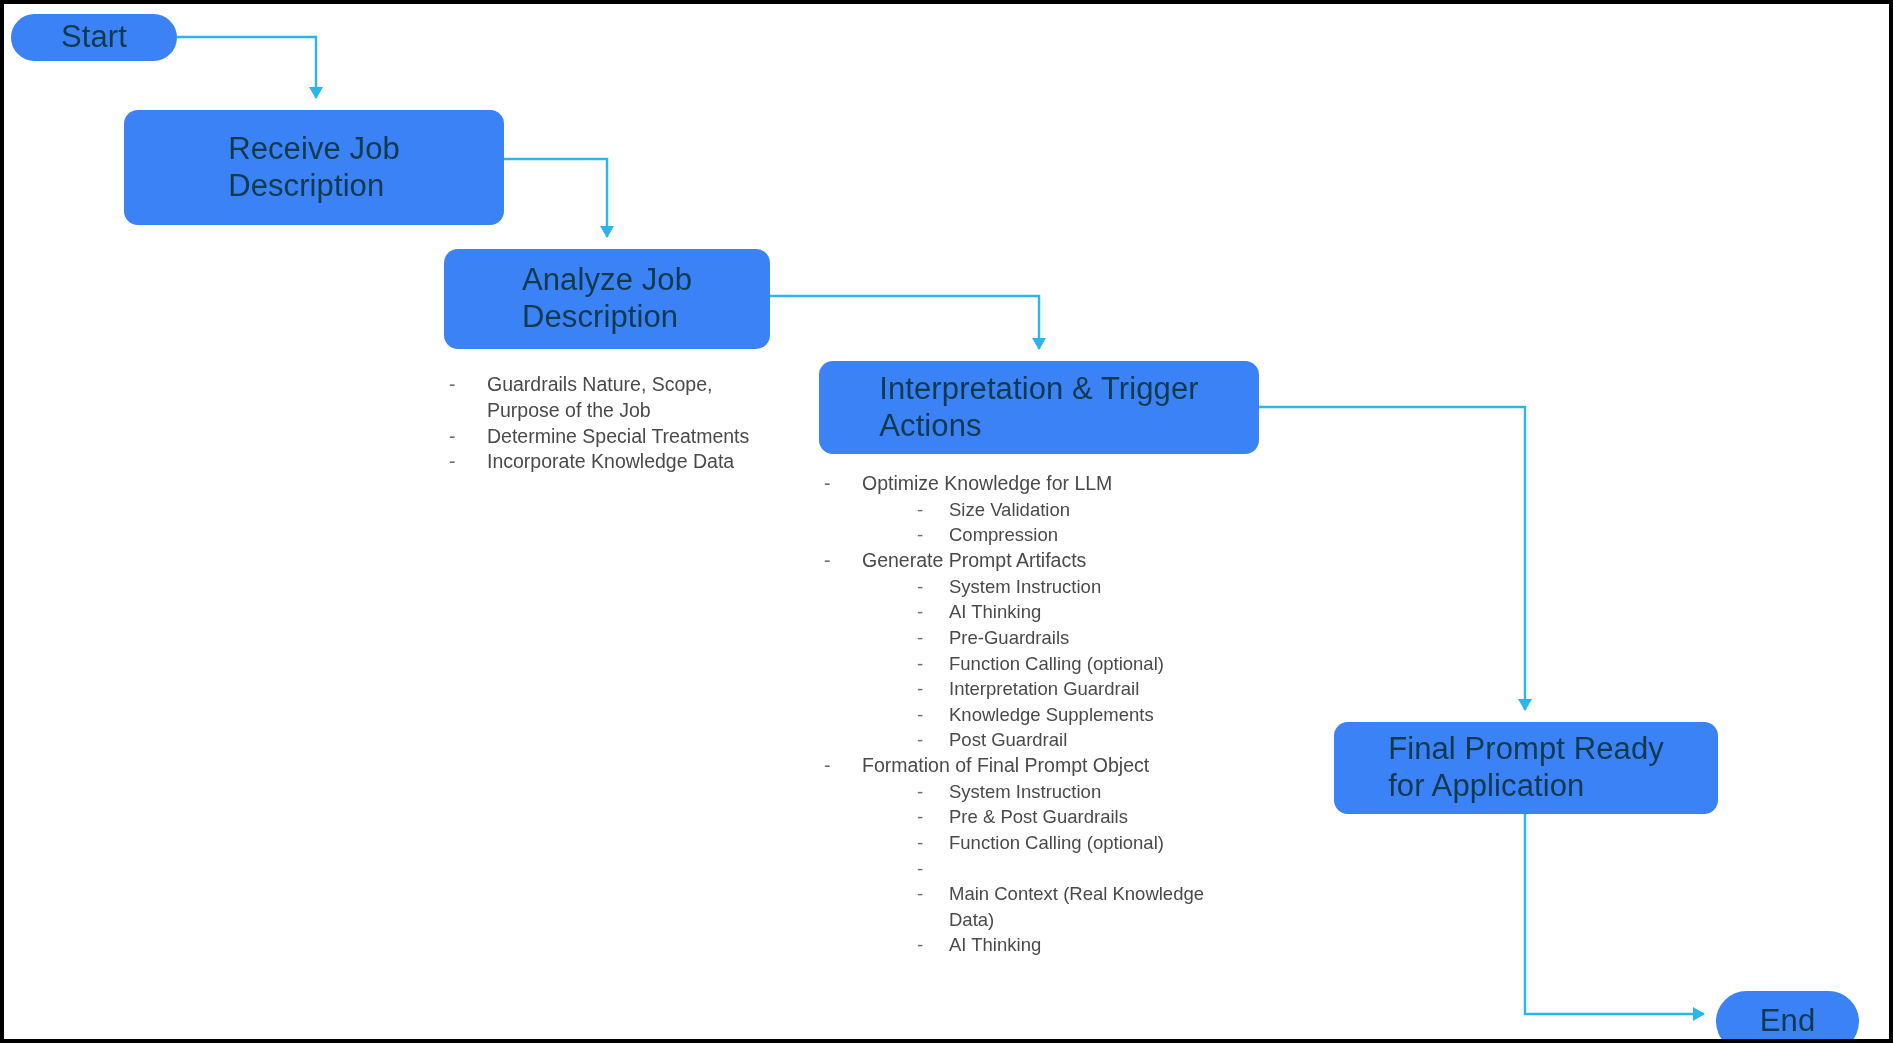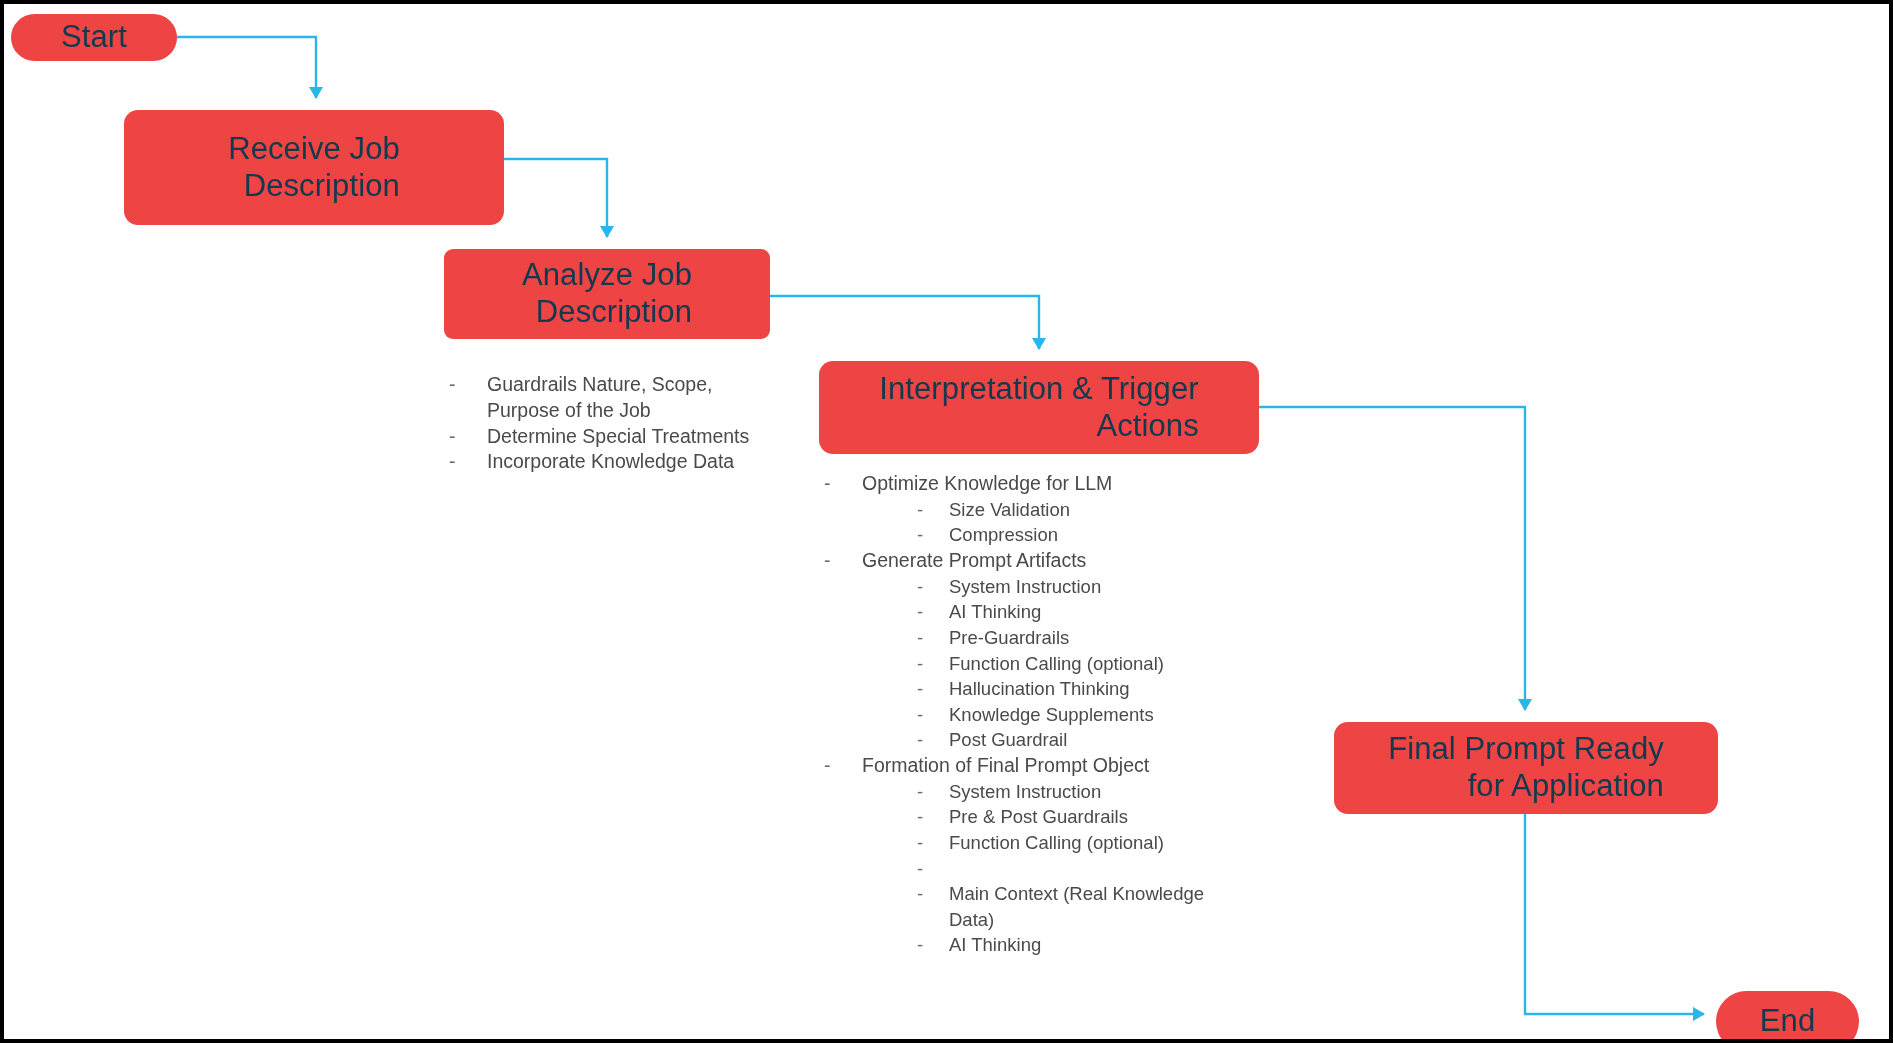--- a/index.html
+++ b/index.html
@@ -23,47 +23,47 @@
   #edge-layer {
     position: absolute;
     left: 0;
     top: 0;
     width: 1893px;
     height: 1043px;
     pointer-events: none;
   }
   .node {
     position: absolute;
-    background: #ef4444;
+    background: #3b82f6;
     color: #123a4f;
     display: flex;
     align-items: center;
     justify-content: center;
-    text-align: right;
+    text-align: left;
     box-sizing: border-box;
     line-height: 1.18;
     letter-spacing: 0.1px;
     z-index: 3;
   }
   .node-box {
     border-radius: 14px;
     font-size: 31px;
   }
   .node-pill {
     border-radius: 999px;
     font-size: 31px;
   }
   .node span {
     display: block;
     padding: 0 14px;
   }
   
   #node-start      { left: 7px;    top: 10px;  width: 166px; height: 47px; }
   #node-receive    { left: 120px;  top: 106px; width: 380px; height: 115px; }
-  #node-analyze    { left: 440px;  top: 245px; width: 326px; height: 90px; border-radius: 9px; }
+  #node-analyze    { left: 440px;  top: 245px; width: 326px; height: 100px; }
   #node-interpret  { left: 815px;  top: 357px; width: 440px; height: 93px; }
   #node-final      { left: 1330px; top: 718px; width: 384px; height: 92px; }
   #node-end        { left: 1712px; top: 987px; width: 143px; height: 61px; }
 
   
   .annot {
     position: absolute;
     color: #4a4a4a;
     font-size: 19.5px;
     line-height: 25.8px;
@@ -194,21 +194,21 @@
       <div class="bullet-row lvl2">
         <span class="dash">-</span>
         <span class="btext">Pre-Guardrails</span>
       </div>
       <div class="bullet-row lvl2">
         <span class="dash">-</span>
         <span class="btext">Function Calling (optional)</span>
       </div>
       <div class="bullet-row lvl2">
         <span class="dash">-</span>
-        <span class="btext">Hallucination Thinking</span>
+        <span class="btext">Interpretation Guardrail</span>
       </div>
       <div class="bullet-row lvl2">
         <span class="dash">-</span>
         <span class="btext">Knowledge Supplements</span>
       </div>
       <div class="bullet-row lvl2">
         <span class="dash">-</span>
         <span class="btext">Post Guardrail</span>
       </div>
       <div class="bullet-row lvl1">

